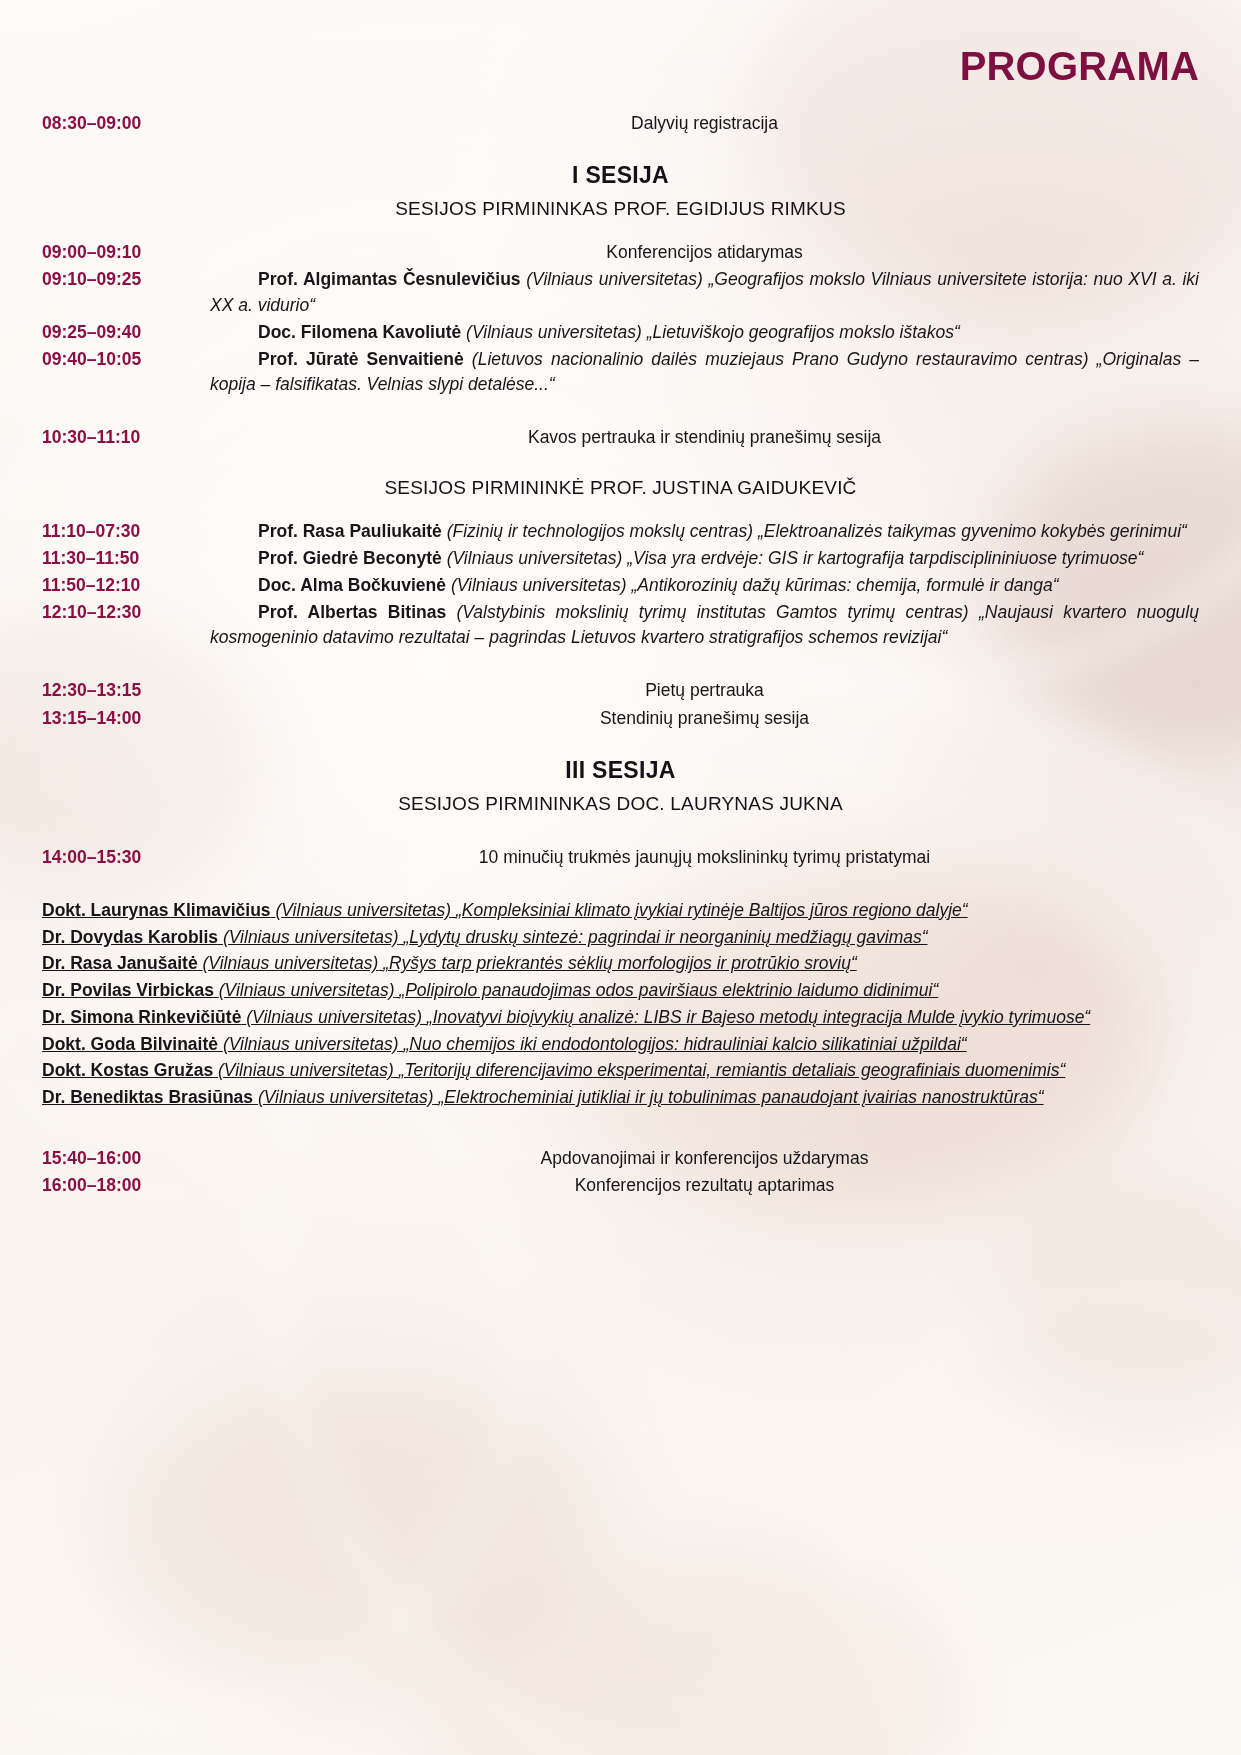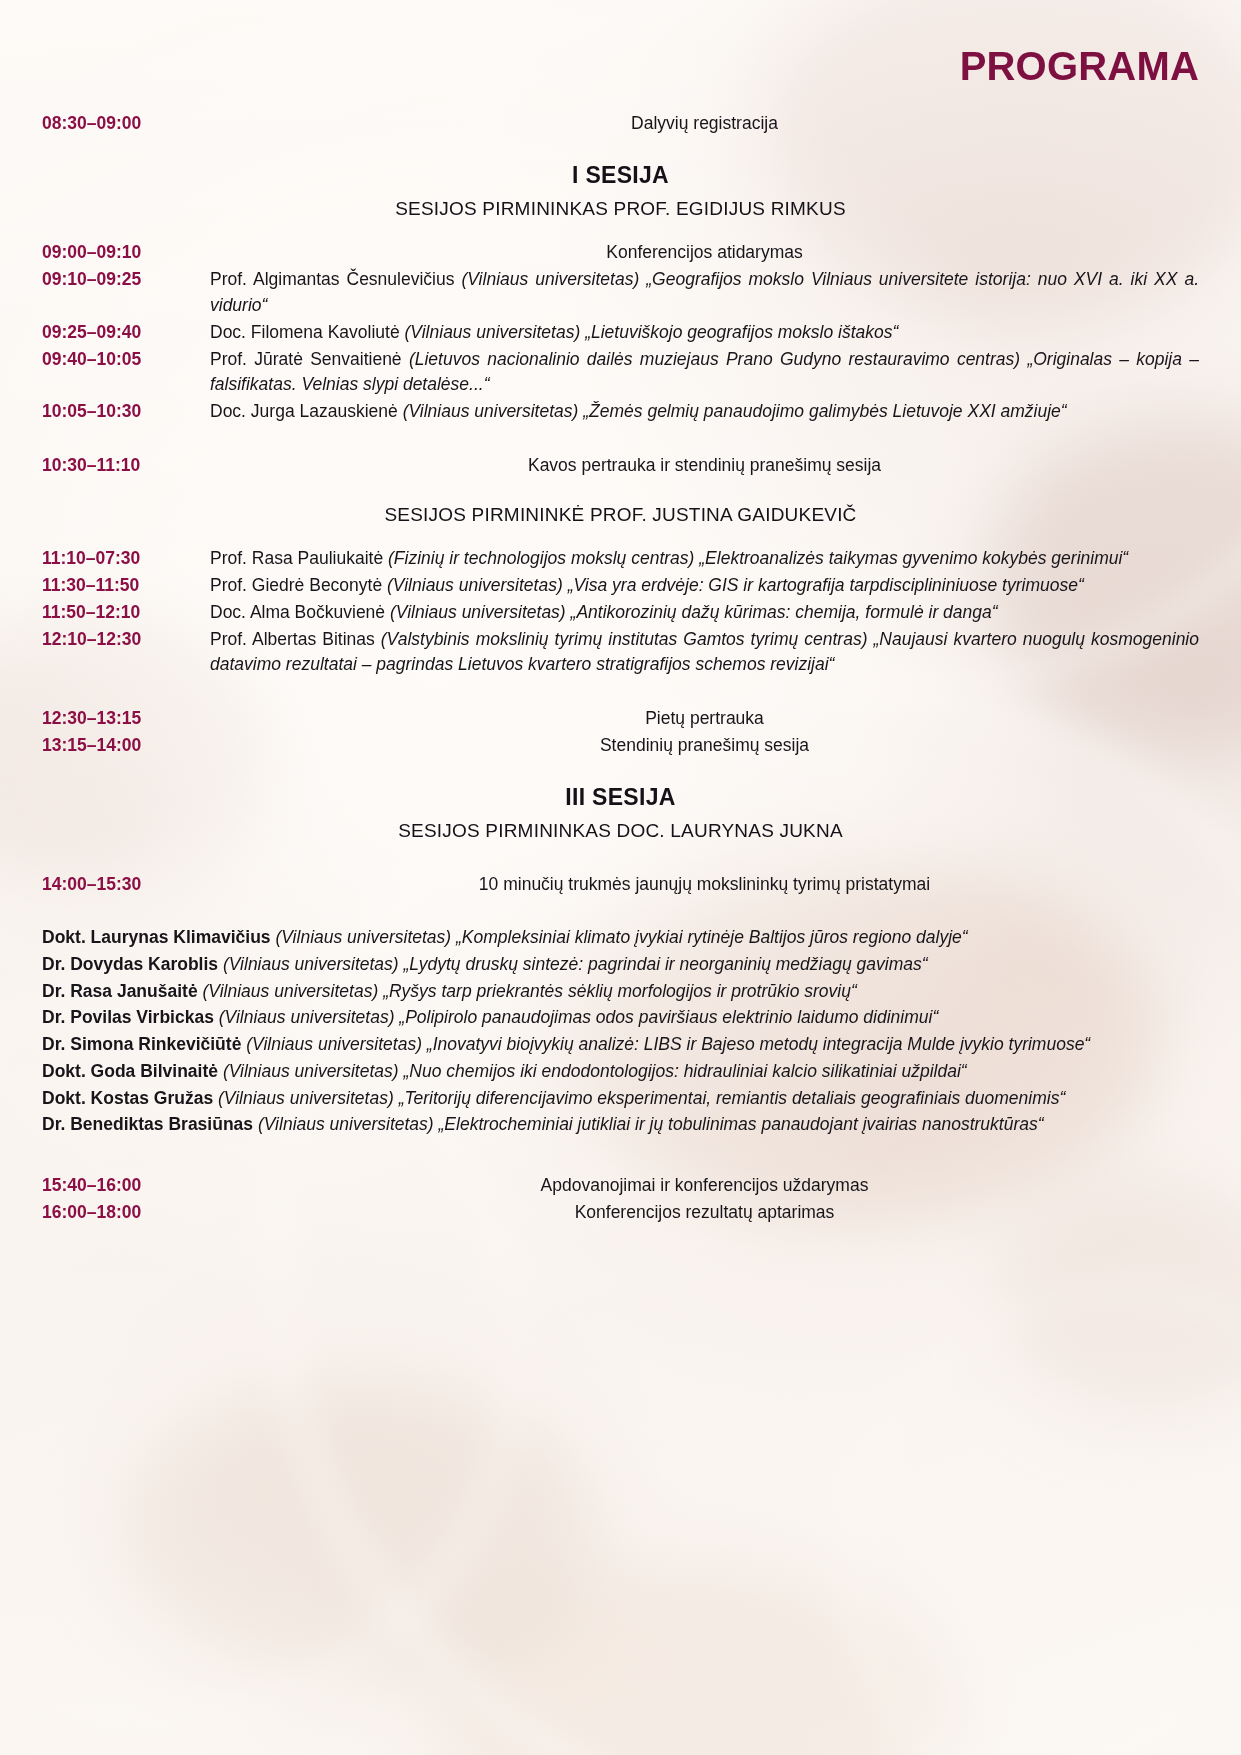--- a/index.html
+++ b/index.html
@@ -95,21 +95,21 @@
     flex: 1 1 auto;
     font-size: 17.5px;
     line-height: 1.44;
     color: #17151a;
     text-align: justify;
   }
   .row.plain .desc {
     text-align: center;
   }
 
-  .desc .who { font-weight: normal; }
+  .desc .who { font-weight: bold; margin-left: 48px; }
   .desc .org,
   .desc .title-q { font-style: italic; }
 
   .session-head {
     text-align: center;
     margin: 26px 0 4px 0;
   }
   .session-head .session-name {
     font-size: 23px;
     font-weight: bold;
@@ -127,20 +127,21 @@
   .gap-md { height: 26px; }
   .gap-lg { height: 34px; }
 
   .free-list { margin-top: 28px; }
   .free-item {
     font-size: 17.5px;
     line-height: 1.47;
     color: #17151a;
     text-align: justify;
     margin-bottom: 1px;
+    text-decoration: underline;
   }
   .free-item .who { font-weight: bold; }
   .free-item .org,
   .free-item .title-q { font-style: italic; }
 </style>
 </head>
 <body>
 
 <div id="bg-layer">
   <div class="blob" style="width:520px;height:380px;left:760px;top:-60px;background:#b4715c;"></div>
@@ -201,28 +202,20 @@
 
   <div class="row">
     <div class="time">09:40–10:05</div>
     <div class="desc">
       <span class="who">Prof. Jūratė Senvaitienė</span>
       <span class="org">(Lietuvos nacionalinio dailės muziejaus Prano Gudyno restauravimo centras)</span>
       <span class="title-q">„Originalas – kopija – falsifikatas. Velnias slypi detalėse...“</span>
     </div>
   </div>
 
-  <div class="row">
-    <div class="time">10:05–10:30</div>
-    <div class="desc">
-      <span class="who">Doc. Jurga Lazauskienė</span>
-      <span class="org">(Vilniaus universitetas)</span>
-      <span class="title-q">„Žemės gelmių panaudojimo galimybės Lietuvoje XXI amžiuje“</span>
-    </div>
-  </div>
 
   <div class="gap-md"></div>
 
   <div class="row plain">
     <div class="time">10:30–11:10</div>
     <div class="desc">Kavos pertrauka ir stendinių pranešimų sesija</div>
   </div>
 
   <div class="session-head">
     <div class="session-chair">SESIJOS PIRMININKĖ PROF. JUSTINA GAIDUKEVIČ</div>

